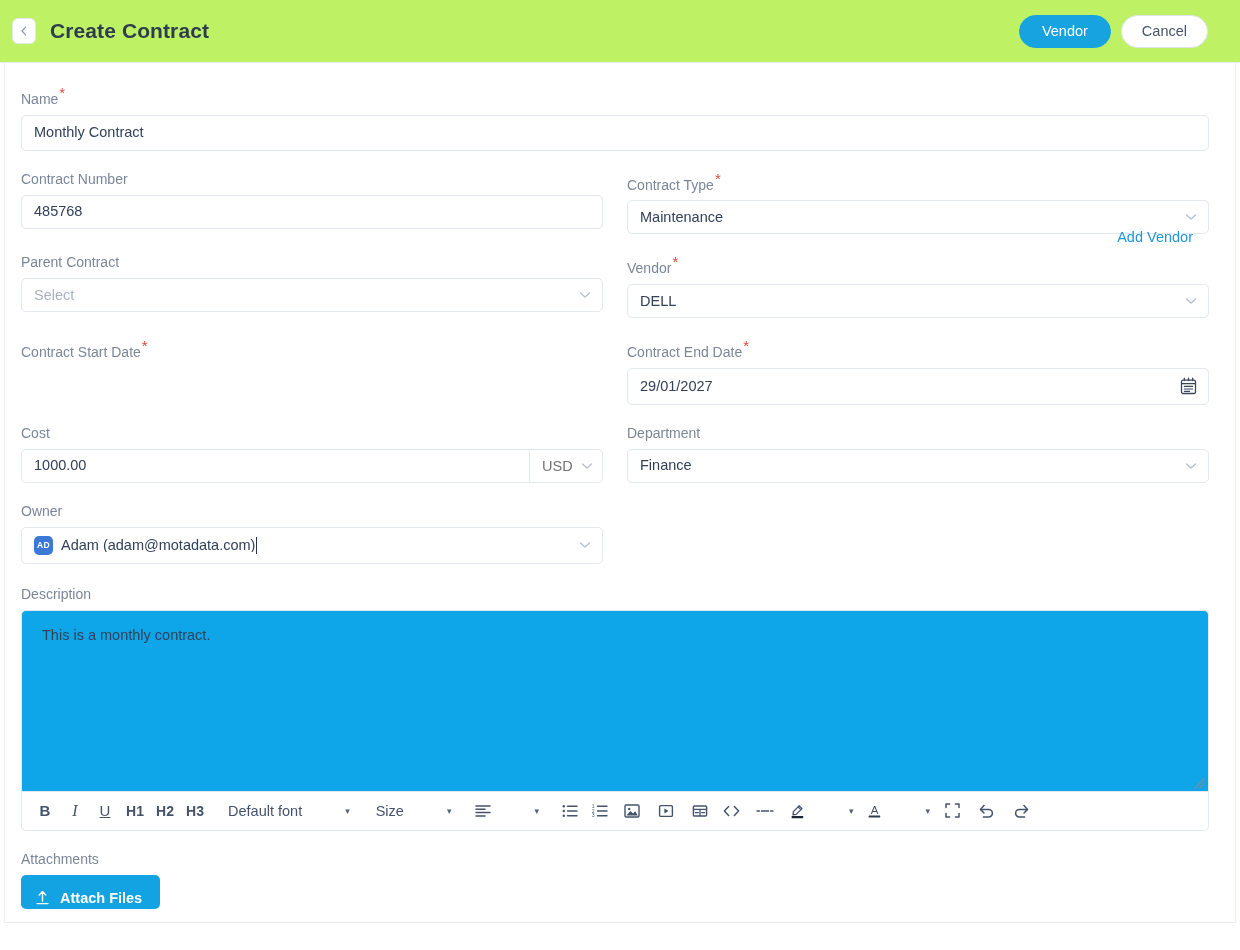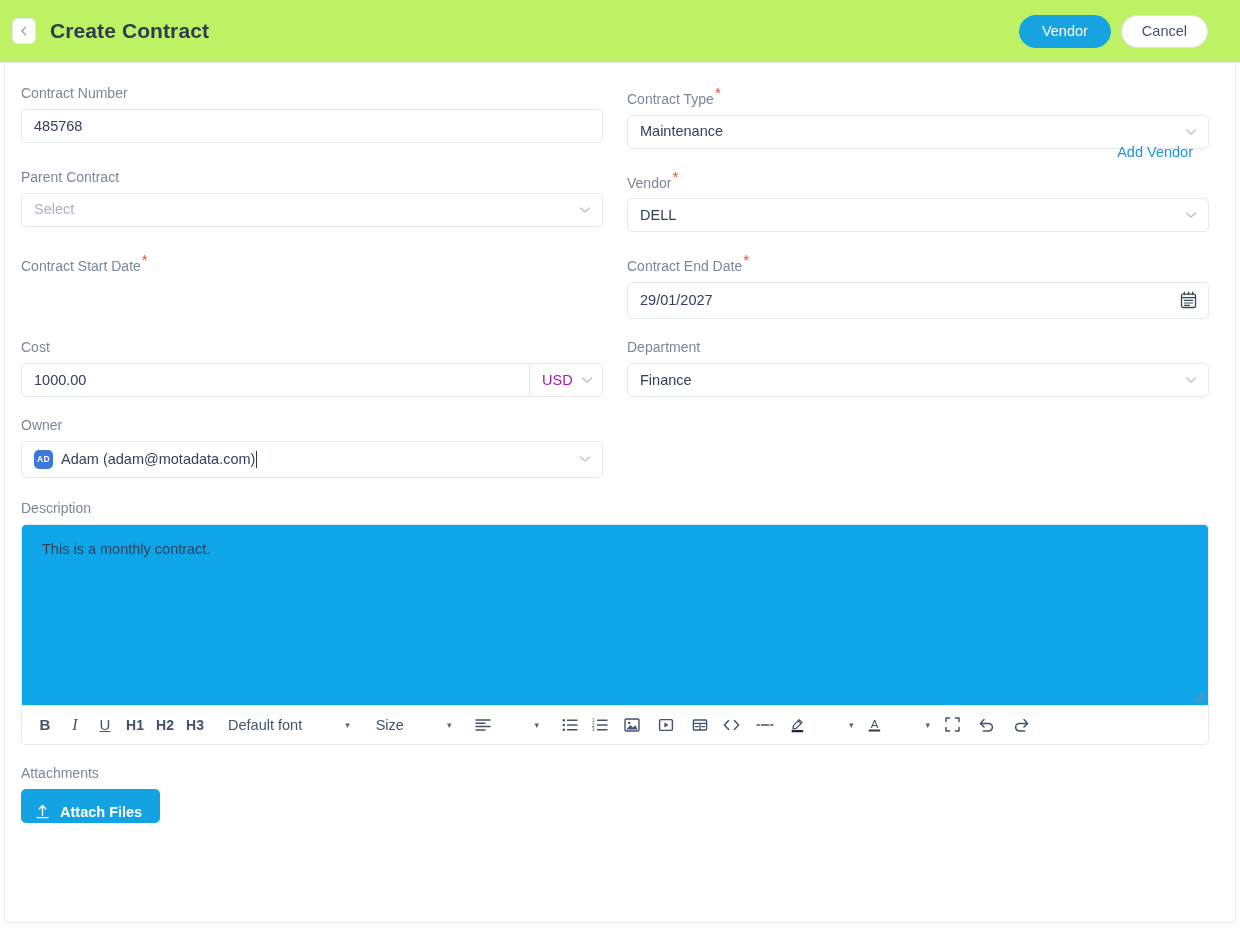--- a/index.html
+++ b/index.html
@@ -95,21 +95,21 @@
   
   .cost-group { display: flex; width: 100%; }
   .cost-group .control {
     border-top-right-radius: 0; border-bottom-right-radius: 0; border-right: none;
     flex: 1 1 auto;
   }
   .currency {
     width: 74px; flex: none; height: 34px;
     border: 1px solid #e4e8ef; border-radius: 0 5px 5px 0;
     display: flex; align-items: center; padding-left: 12px;
-    font-size: 14.5px; color: #a21caf; cursor: pointer; position: relative;
+    font-size: 14.5px; color: #737373; cursor: pointer; position: relative;
     background: #fff;
   }
   .currency .chev { right: 9px; }
 
   
   .avatar {
     width: 19px; height: 19px; border-radius: 5px;
     background: #3b78d8; color: #fff;
     font-size: 8.5px; font-weight: 700; letter-spacing: .3px;
     display: flex; align-items: center; justify-content: center;
@@ -178,20 +178,26 @@
     </div>
     <div class="page-title">Create Contract</div>
     <div class="header-actions">
       <div class="btn btn-primary">Vendor</div>
       <div class="btn btn-ghost">Cancel</div>
     </div>
   </div>
 
   <div class="panel">
 
+    <div class="field field-name">
+      <label class="label"><span>Name</span><span class="req">*</span></label>
+      <div class="control">
+        <span class="val">Monthly Contract</span>
+      </div>
+    </div>
 
     <div class="row">
       <div class="col">
         <div class="field">
           <label class="label">Contract Number</label>
           <div class="control">
             <span class="val">485768</span>
           </div>
         </div>
       </div>

